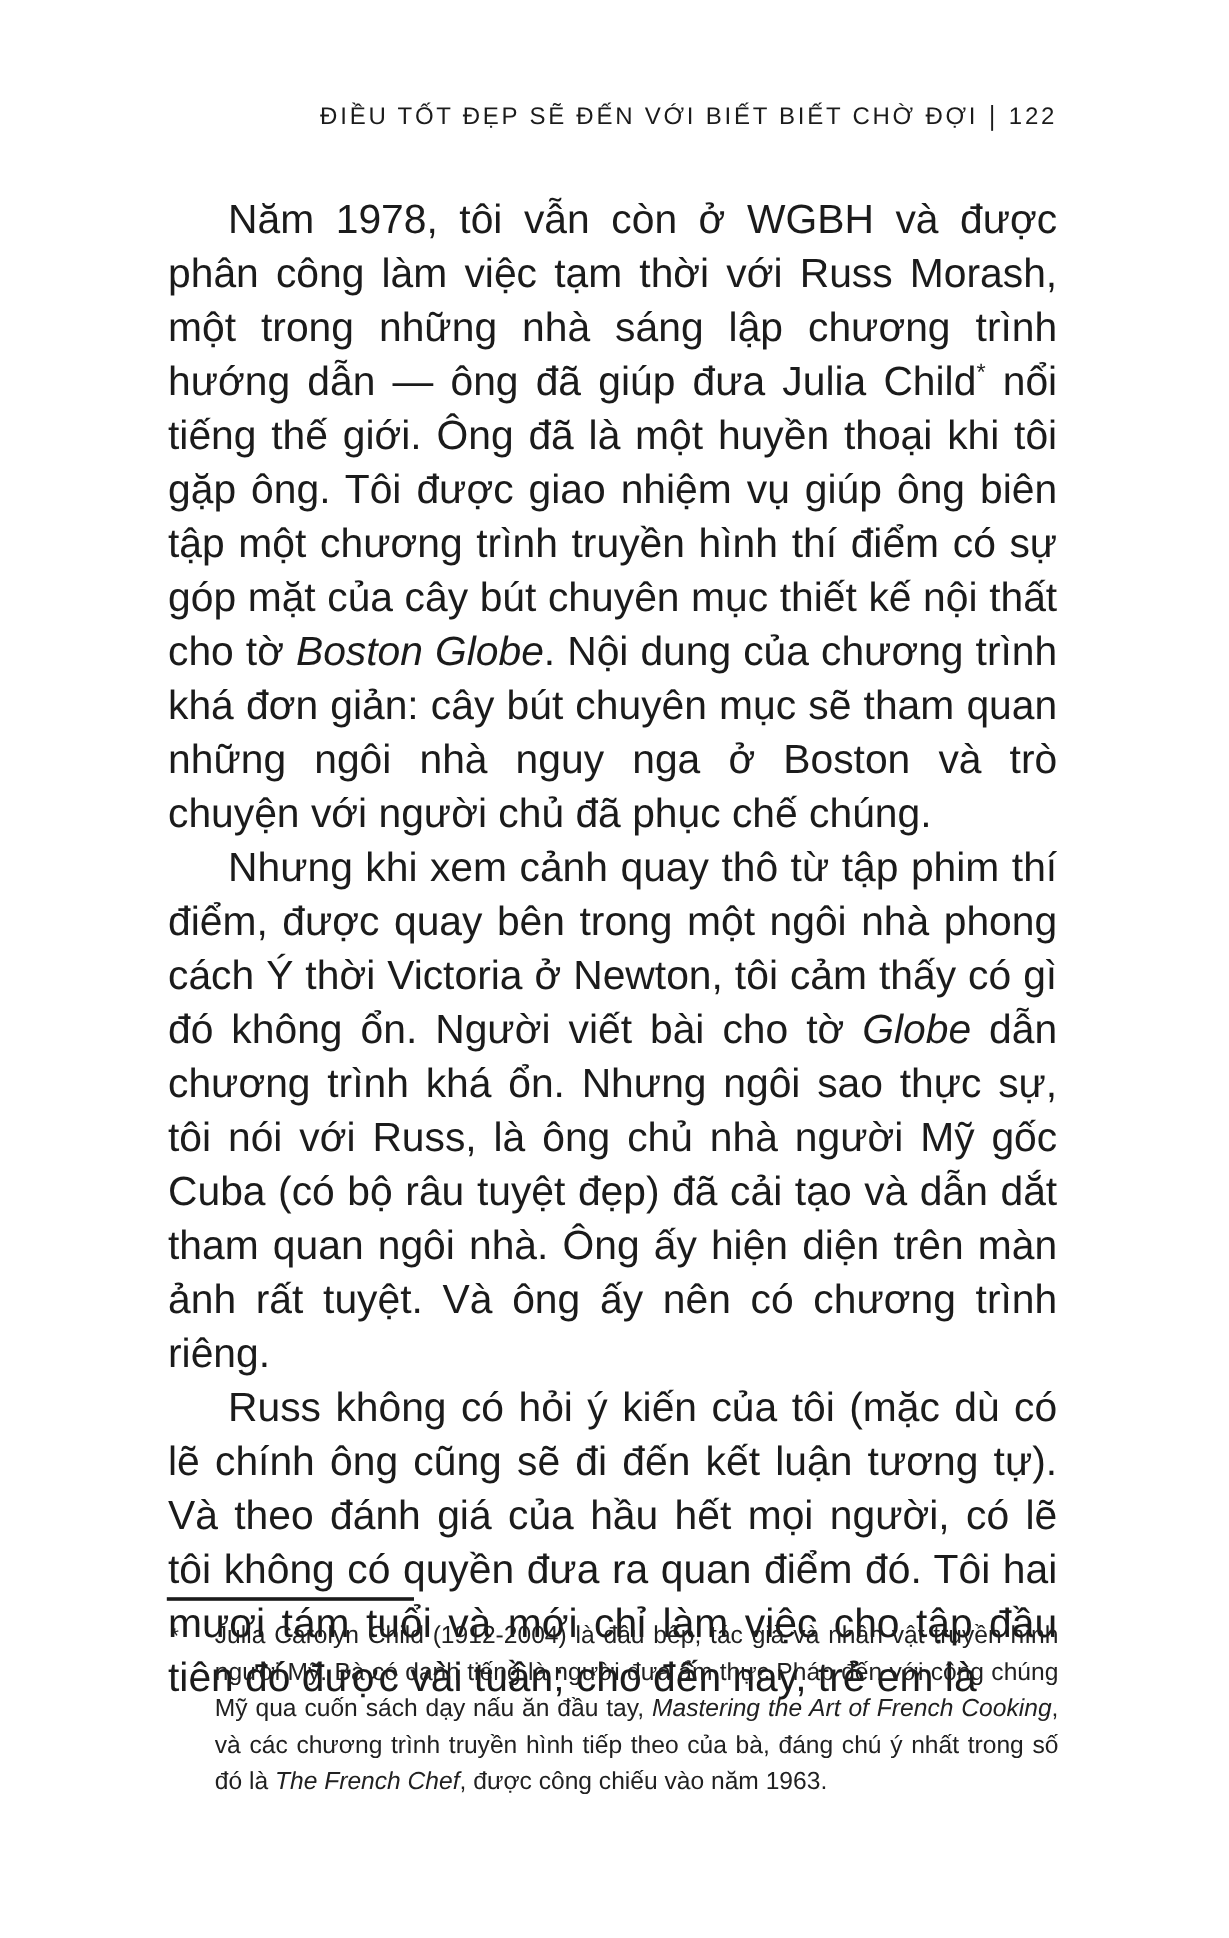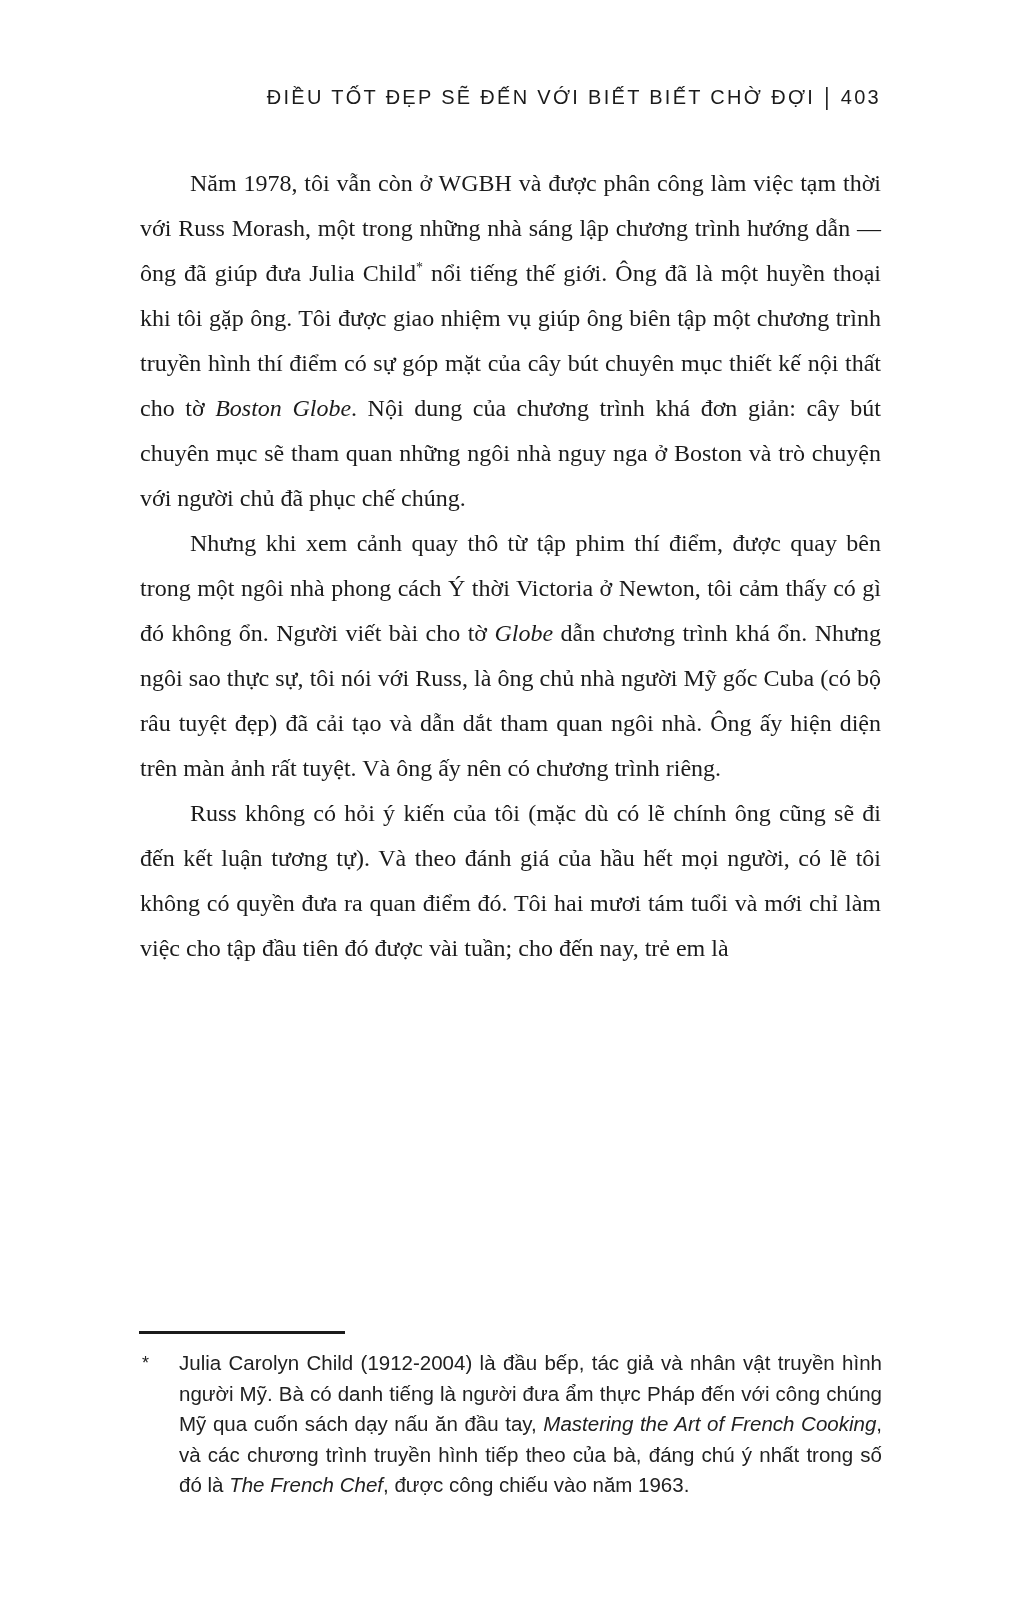--- a/index.html
+++ b/index.html
@@ -28,22 +28,22 @@
     display: inline-block;
     margin: 0 9px;
     font-weight: 300;
     transform: scaleY(1.15);
   }
   .body-text {
     position: absolute;
     top: 161px;
     left: 140px;
     width: 741px;
-    font-family: Liberation Serif, serif;
-    font-size: 24px;
+    font-family: Liberation Sans, sans-serif;
+    font-size: 34px;
     line-height: 45px;
     text-align: justify;
     color: var(--ink, #1b1b1b);
   }
   .body-text p { margin: 0; text-indent: 50px; }
   .i { font-style: italic; }
   .body-text sup {
     font-size: 58%;
     line-height: 0;
     vertical-align: super;
@@ -74,21 +74,21 @@
     font-size: 18px;
   }
   .fn-body { margin-left: 39px; }
 </style>
 </head>
 <body>
 
 <div class="page">
 
   <header class="running-head">
-    <span>ĐIỀU TỐT ĐẸP SẼ ĐẾN VỚI BIẾT BIẾT CHỜ ĐỢI</span><span class="sep">|</span><span>403</span>
+    <span>ĐIỀU TỐT ĐẸP SẼ ĐẾN VỚI BIẾT BIẾT CHỜ ĐỢI</span><span class="sep">|</span><span>122</span>
   </header>
 
   <main class="body-text">
     <p><span>Năm 1978, tôi vẫn còn ở WGBH và được phân công làm việc tạm thời với Russ Morash, một trong những nhà sáng lập chương trình hướng dẫn — ông đã giúp đưa Julia Child</span><sup>*</sup><span> nổi tiếng thế giới. Ông đã là một huyền thoại khi tôi gặp ông. Tôi được giao nhiệm vụ giúp ông biên tập một chương trình truyền hình thí điểm có sự góp mặt của cây bút chuyên mục thiết kế nội thất cho tờ </span><span class="i">Boston Globe</span><span>. Nội dung của chương trình khá đơn giản: cây bút chuyên mục sẽ tham quan những ngôi nhà nguy nga ở Boston và trò chuyện với người chủ đã phục chế chúng.</span></p>
     <p><span>Nhưng khi xem cảnh quay thô từ tập phim thí điểm, được quay bên trong một ngôi nhà phong cách Ý thời Victoria ở Newton, tôi cảm thấy có gì đó không ổn. Người viết bài cho tờ </span><span class="i">Globe</span><span> dẫn chương trình khá ổn. Nhưng ngôi sao thực sự, tôi nói với Russ, là ông chủ nhà người Mỹ gốc Cuba (có bộ râu tuyệt đẹp) đã cải tạo và dẫn dắt tham quan ngôi nhà. Ông ấy hiện diện trên màn ảnh rất tuyệt. Và ông ấy nên có chương trình riêng.</span></p>
     <p><span>Russ không có hỏi ý kiến của tôi (mặc dù có lẽ chính ông cũng sẽ đi đến kết luận tương tự). Và theo đánh giá của hầu hết mọi người, có lẽ tôi không có quyền đưa ra quan điểm đó. Tôi hai mươi tám tuổi và mới chỉ làm việc cho tập đầu tiên đó được vài tuần; cho đến nay, trẻ em là</span></p>
   </main>
 
   <div class="fn-rule"></div>
 

